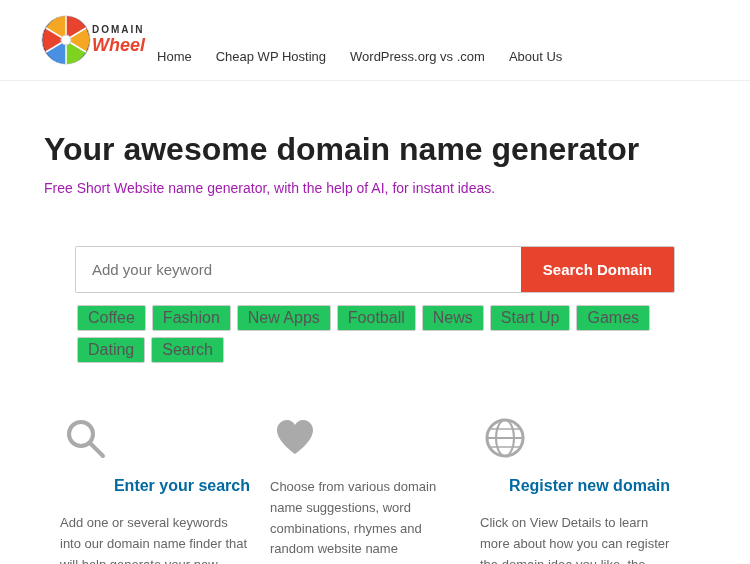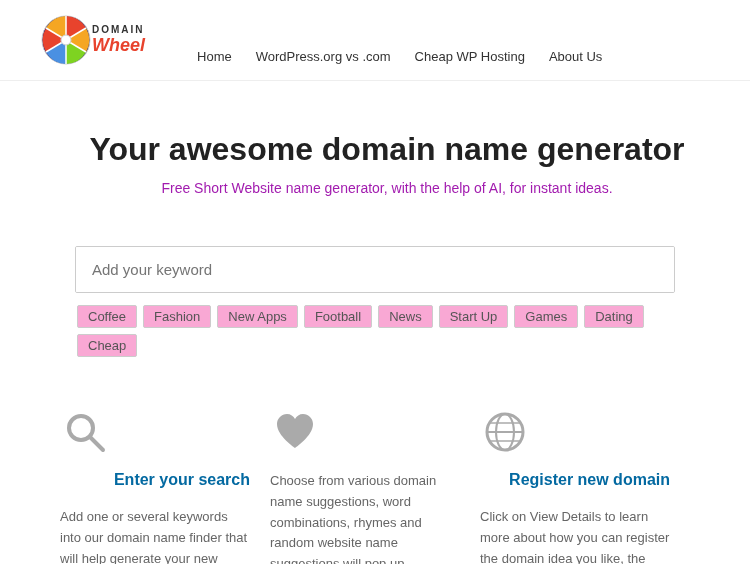--- a/index.html
+++ b/index.html
@@ -1,40 +1,40 @@
 <!DOCTYPE html>
 <html><head>
   <meta charset="utf-8">
   <style>
     * { box-sizing: border-box; margin: 0; padding: 0; }
     body { font-family: Arial, sans-serif; background: #fff; color: #333; font-size: 14px; }
 
     
     .header { display: flex; align-items: center; padding: 12px 40px; border-bottom: 1px solid #eee; }
-    .logo-area { display: flex; align-items: center; margin-right: 40px; }
+    .logo-area { display: flex; align-items: center; }
     .logo-text { display: flex; flex-direction: column; }
     .logo-domain { font-size: 10px; font-weight: bold; color: #333; letter-spacing: 2px; text-transform: uppercase; }
     .logo-wheel-text { font-size: 18px; font-weight: bold; color: #e8432d; font-style: italic; }
 
     nav { display: flex; align-items: center; gap: 0; }
     nav a { text-decoration: none; color: #333; font-size: 13px; padding: 4px 12px; white-space: nowrap; margin-top: 33px; }
 
     
-    .hero { text-align: center; padding: 50px 20px 20px; margin-left: 24px; }
+    .hero { text-align: left; padding: 50px 20px 20px; margin-left: 24px; }
     .hero h1 { font-size: 32px; font-weight: 800; color: #222; margin-bottom: 12px; }
     .hero p { font-size: 14px; color: #a21caf; }
 
     
     .search-area { max-width: 680px; margin: 30px auto 0; padding: 0 40px; }
     .search-bar { display: flex; border: 1px solid #ccc; border-radius: 2px; overflow: hidden; }
     .search-bar input { flex: 1; padding: 14px 16px; font-size: 15px; border: none; outline: none; color: #0f766e; }
     .search-bar button { background: #e8432d; color: #fff; border: none; padding: 14px 22px; font-size: 15px; font-weight: bold; cursor: pointer; white-space: nowrap; }
 
     .tags { display: flex; flex-wrap: wrap; gap: 6px; margin-top: 12px; padding: 0 2px; }
-    .tag { border: 1px solid #ccc; border-radius: 2px; padding: 3px 10px; font-size: 13px; color: #555; cursor: pointer; background: #f9a8d4; }
+    .tag { border: 1px solid #ccc; border-radius: 2px; padding: 3px 10px; font-size: 16px; color: #555; cursor: pointer; background: #22c55e; }
 
     
     .features { display: flex; gap: 0; padding: 50px 60px 40px; }
     .feature { flex: 1; padding: 0 20px 0 0; }
     .feature-icon { width: 50px; height: 50px; margin-bottom: 14px; display: flex; align-items: center; justify-content: center; }
     .feature h3 { font-size: 16px; font-weight: bold; color: #0369a1; margin-bottom: 18px; text-align: right; }
     .feature p { font-size: 13px; color: #666; line-height: 1.6; }
 
     
     .wheel-svg { width: 52px; height: 52px; }
@@ -64,47 +64,48 @@
 
       <circle cx="26" cy="26" r="5" fill="#fff" stroke="#ccc" stroke-width="1"></circle>
     </svg>
     <div class="logo-text">
       <span class="logo-domain">DOMAIN</span>
       <span class="logo-wheel-text">Wheel</span>
     </div>
   </div>
   <nav>
     <a href="#">Home</a>
+    <a href="#">Cheap WP Hosting</a>
     <a href="#">WordPress.org vs .com</a>
-    <a href="#">Cheap WP Hosting</a>
     <a href="#">About Us</a>
 
   </nav>
 </div>
 
 <div class="hero">
   <h1>Your awesome domain name generator</h1>
   <p>Free Short Website name generator, with the help of AI, for instant ideas.</p>
 </div>
 
 <div class="search-area">
   <div class="search-bar">
     <input type="text" placeholder="Add your keyword" style="">
+    <button>Search Domain</button>
   </div>
   <div class="tags">
 
   <span class="tag">Coffee</span>
       <span class="tag">Fashion</span>
       <span class="tag">New Apps</span>
       <span class="tag">Football</span>
       <span class="tag">News</span>
       <span class="tag">Start Up</span>
       <span class="tag">Games</span>
       <span class="tag">Dating</span>
-      <span class="tag">Cheap</span>
+      <span class="tag">Search</span>
     </div>
 </div>
 
 <div class="features">
 
   <div class="feature">
     <div class="feature-icon">
       <svg width="44" height="44" viewBox="0 0 44 44" fill="none" xmlns="http://www.w3.org/2000/svg">
         <circle cx="18" cy="18" r="12" stroke="#aaa" stroke-width="4" fill="none"></circle>
         <line x1="27" y1="27" x2="40" y2="40" stroke="#aaa" stroke-width="4" stroke-linecap="round"></line>

